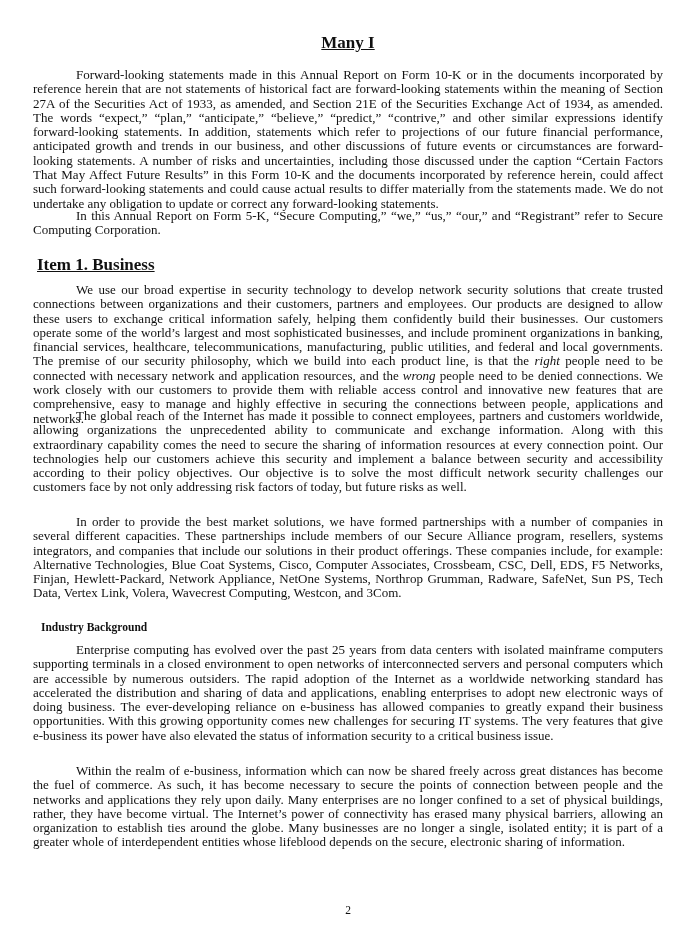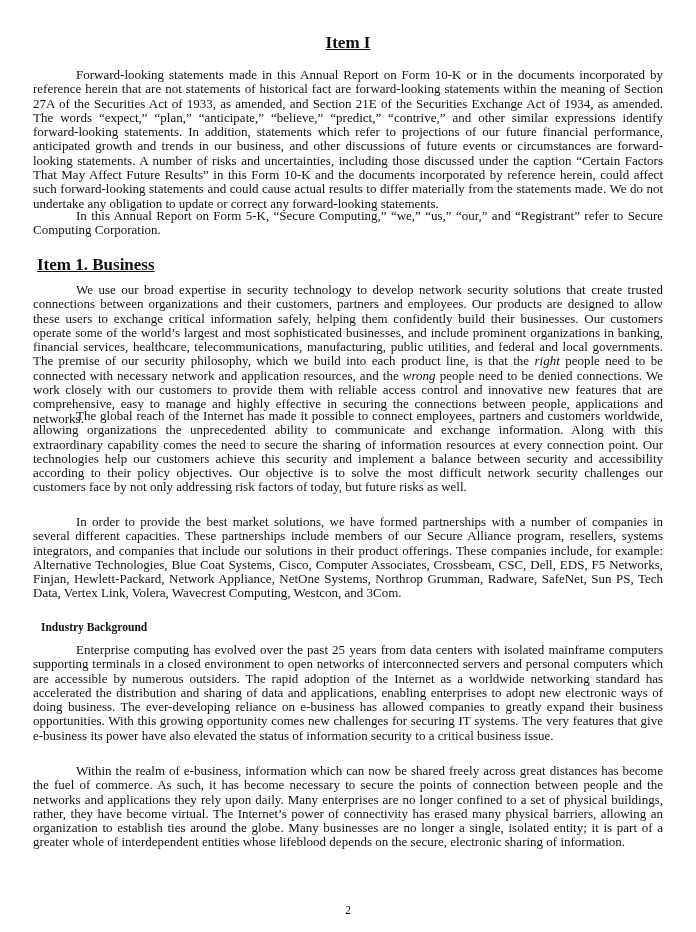--- a/index.html
+++ b/index.html
@@ -64,21 +64,21 @@
       width: 630px;
       text-align: center;
       font-size: 11.5px;
     }
   </style>
 </head>
 <body>
 
 <div class="page">
 
-  <h1 class="part-title">Item I</h1>
+  <h1 class="part-title">Many I</h1>
 
   <p class="para" style="top:68px;">Forward-looking statements made in this Annual Report on Form 10-K or in the documents incorporated by reference herein that are not statements of historical fact are forward-looking statements within the meaning of Section 27A of the Securities Act of 1933, as amended, and Section 21E of the Securities Exchange Act of 1934, as amended.  The words “expect,” “plan,” “anticipate,” “believe,” “predict,” “contrive,” and other similar expressions identify forward-looking statements.  In addition, statements which refer to projections of our future financial performance, anticipated growth and trends in our business, and other discussions of future events or circumstances are forward-looking statements.  A number of risks and uncertainties, including those discussed under the caption “Certain Factors That May Affect Future Results” in this Form 10-K and the documents incorporated by reference herein, could affect such forward-looking statements and could cause actual results to differ materially from the statements made.  We do not undertake any obligation to update or correct any forward-looking statements.</p>
 
   <p class="para" style="top:209px;">In this Annual Report on Form 5-K, “Secure Computing,” “we,” “us,” “our,” and “Registrant” refer to Secure Computing Corporation.</p>
 
   <h2 class="item-heading" style="top:251px;">Item 1.  Business</h2>
 
   <p class="para" style="top:283px;"><span>We use our broad expertise in security technology to develop network security solutions that create trusted connections between organizations and their customers, partners and employees.  Our products are designed to allow these users to exchange critical information safely, helping them confidently build their businesses. Our customers operate some of the world’s largest and most sophisticated businesses, and include prominent organizations in banking, financial services, healthcare, telecommunications, manufacturing, public utilities, and federal and local governments. The premise of our security philosophy, which we build into each product line, is that the </span><em>right</em><span> people need to be connected with necessary network and application resources, and the </span><em>wrong</em><span> people need to be denied connections. We work closely with our customers to provide them with reliable access control and innovative new features that are comprehensive, easy to manage and highly effective in securing the connections between people, applications and networks.</span></p>
 
   <p class="para" style="top:409px;">The global reach of the Internet has made it possible to connect employees, partners and customers worldwide, allowing organizations the unprecedented ability to communicate and exchange information. Along with this extraordinary capability comes the need to secure the sharing of information resources at every connection point. Our technologies help our customers achieve this security and implement a balance between security and accessibility according to their policy objectives. Our objective is to solve the most difficult network security challenges our customers face by not only addressing risk factors of today, but future risks as well.</p>

